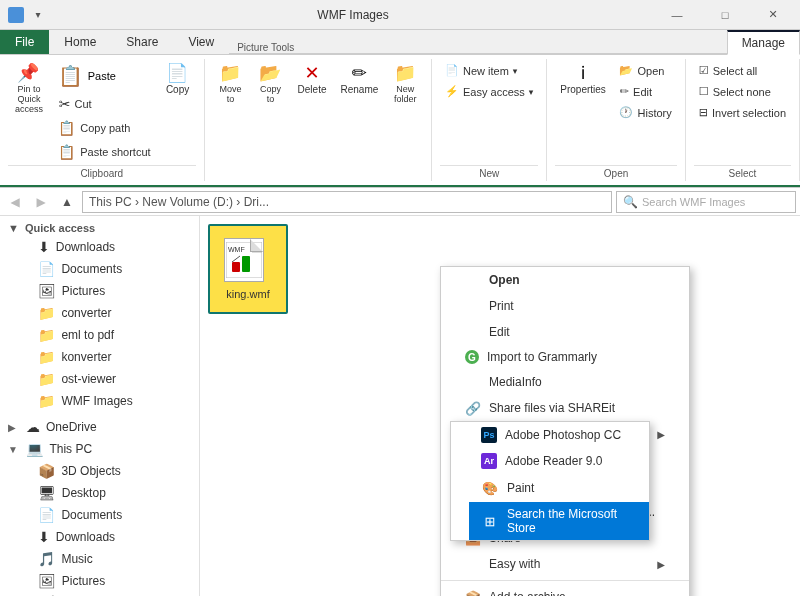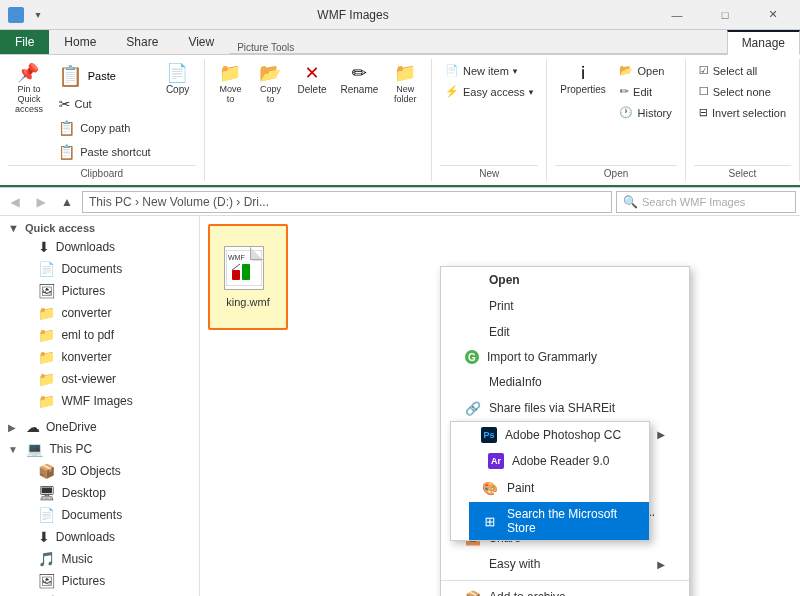--- a/index.html
+++ b/index.html
@@ -44,21 +44,21 @@
 
     
     .sidebar { width: 200px; border-right: 1px solid #e0e0e0; overflow-y: auto; background: #fff; }
     .sidebar-item { display: flex; align-items: center; gap: 6px; padding: 3px 8px; cursor: pointer; font-size: 12px; color: #333; }
     .sidebar-icon { font-size: 14px; flex-shrink: 0; }
     .sidebar-expand { width: 12px; font-size: 10px; color: #666; }
     .sidebar-item.indent1 { padding-left: 20px; }
 
     
     .content { flex: 1; overflow: auto; padding: 8px; background: #fff; position: relative; }
-    .file-item { display: flex; flex-direction: column; align-items: center; width: 80px; padding: 20px; cursor: pointer; border: 2px solid #f97316; background: #fef9c3; border-radius: 2px; }
+    .file-item { display: flex; flex-direction: column; align-items: center; width: 80px; padding: 12px; cursor: pointer; border: 2px solid #0f766e; background: #fde047; border-radius: 2px; }
     .file-name { font-size: 11px; text-align: center; color: #333; margin-top: 2px; }
 
     
     .context-menu { position: absolute; left: 240px; top: 50px; background: #fff; border: 1px solid #ccc; box-shadow: 3px 3px 8px rgba(0,0,0,0.25); width: 250px; z-index: 100; font-size: 12px; }
     .ctx-item { padding: 5px 24px; cursor: pointer; display: flex; align-items: center; gap: 8px; color: #333; white-space: nowrap; }
     .ctx-separator { height: 1px; background: #e0e0e0; margin: 3px 0; }
     .ctx-item.bold { font-weight: 700; }
     .ctx-arrow { margin-left: auto; font-size: 10px; color: #555; }
     .ctx-icon { width: 16px; height: 16px; display: flex; align-items: center; justify-content: center; font-size: 13px; flex-shrink: 0; }
 
@@ -416,21 +416,21 @@
       </div>
 
     </div>
 
     <div class="submenu">
       <div class="submenu-item">
         <span class="submenu-icon" style="background:#001E36;color:#31A8FF;font-size:9px;font-weight:700;border-radius:2px;width:16px;height:16px;display:flex;align-items:center;justify-content:center;">Ps</span>
         <span>Adobe Photoshop CC</span>
       </div>
       <div class="submenu-item">
-        <span class="submenu-icon" style="background:#6d28d9;color:#fff;font-size:9px;font-weight:700;border-radius:2px;width:16px;height:16px;display:flex;align-items:center;justify-content:center;margin-left:7px;">Ar</span>
+        <span class="submenu-icon" style="background:#6d28d9;color:#fff;font-size:9px;font-weight:700;border-radius:2px;width:16px;height:16px;display:flex;align-items:center;justify-content:center;">Ar</span>
         <span>Adobe Reader 9.0</span>
       </div>
       <div class="submenu-item">
         <span class="submenu-icon">🎨</span>
         <span>Paint</span>
       </div>
       <div class="submenu-item highlight" style="background:#0078d7;color:#fff;">
         <span class="submenu-icon" style="color:#fff;">⊞</span>
         <span>Search the Microsoft Store</span>
       </div>

